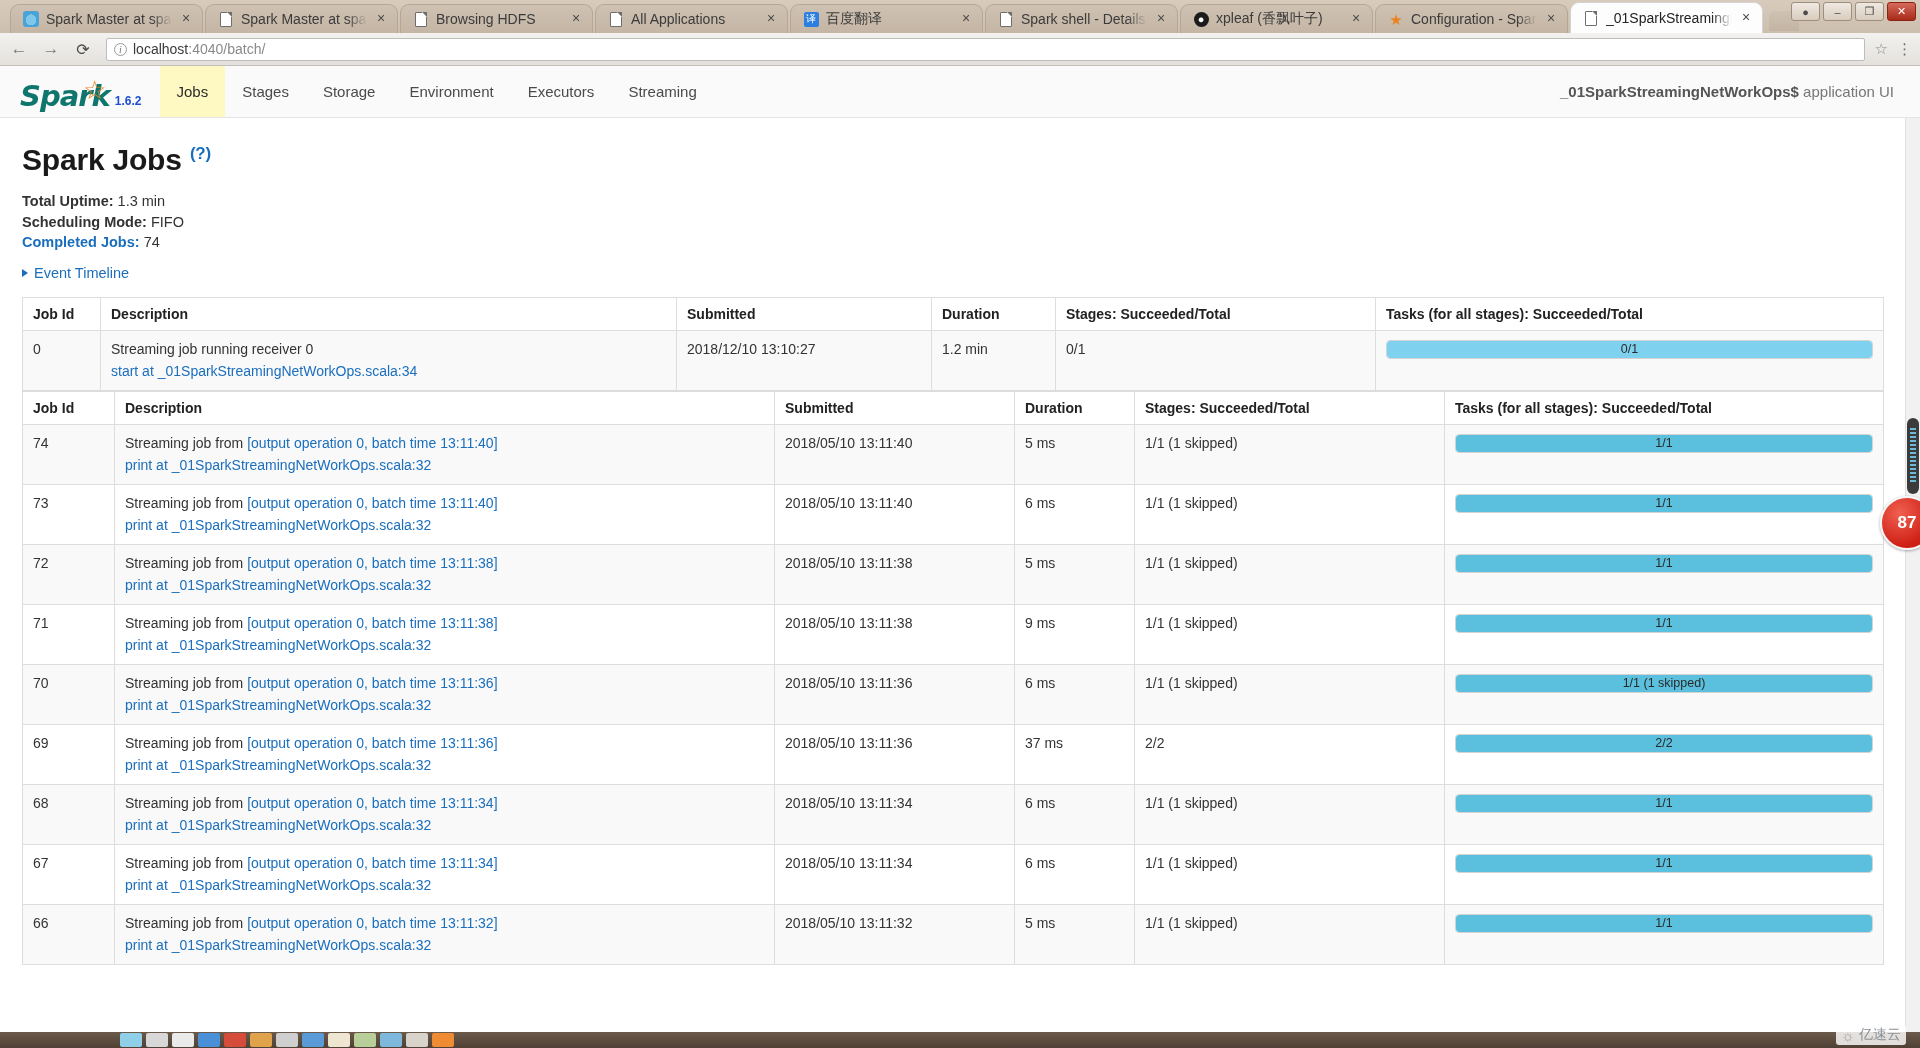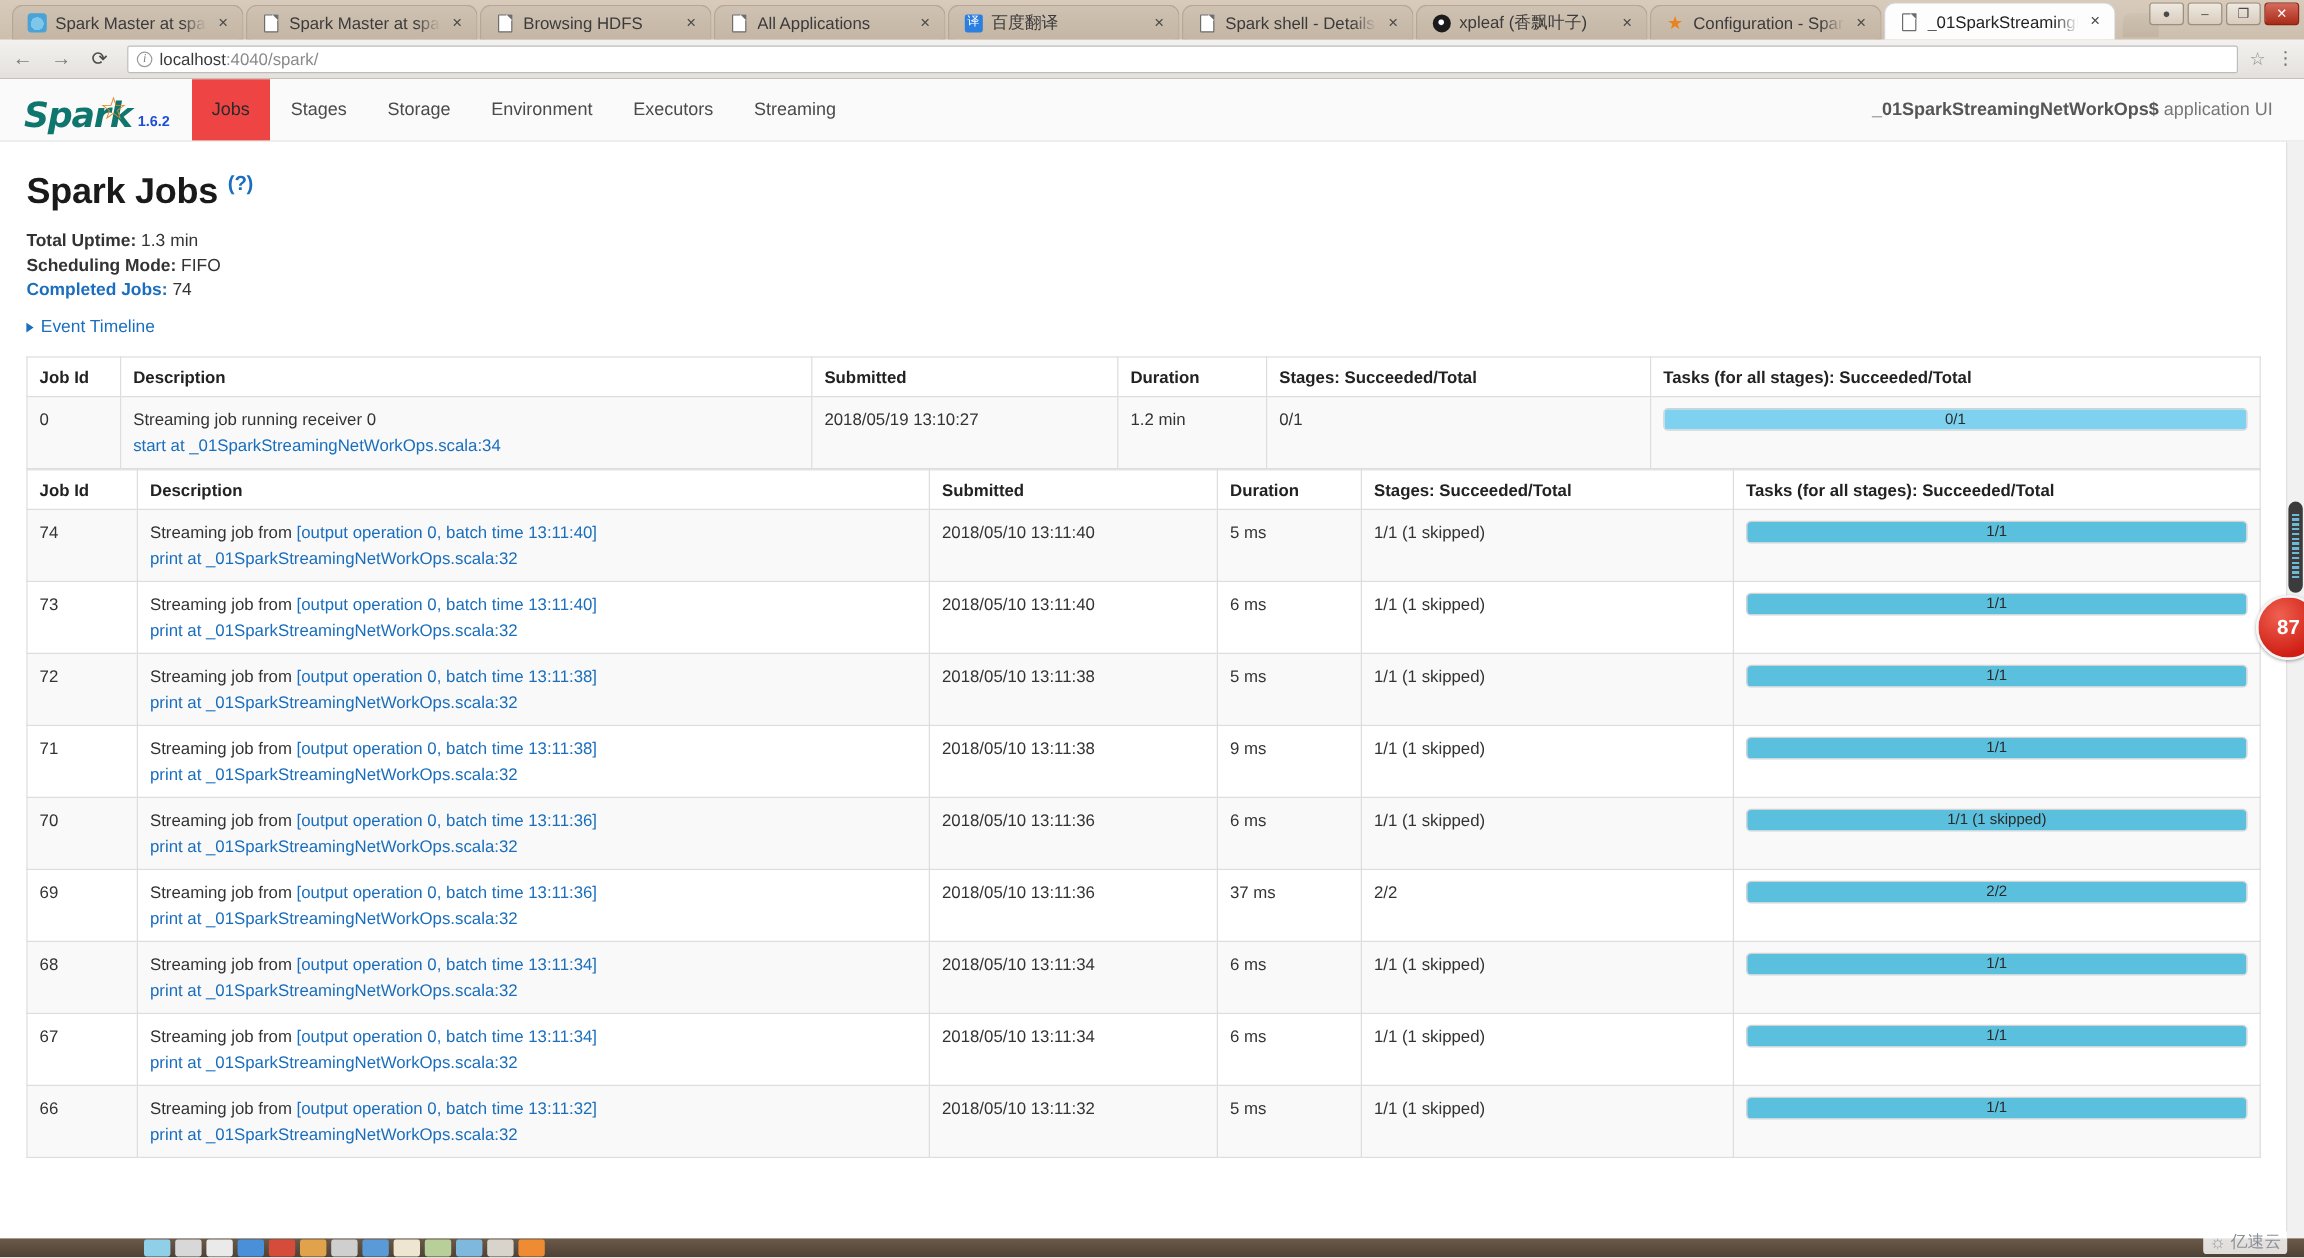--- a/index.html
+++ b/index.html
@@ -220,21 +220,21 @@
   #spark-nav-items { display: flex; align-items: stretch; height: 52px; }
   .nav-item {
     display: flex;
     align-items: center;
     padding: 0 17px;
     font-size: 15px;
     color: #4a4a4a;
     height: 52px;
     text-decoration: none;
   }
-  .nav-item.active { background: #ef4444; color: #2a2a2a; }
+  .nav-item.active { background: #fef9c3; color: #2a2a2a; }
   #app-name {
     margin-left: auto;
     padding-right: 26px;
     font-size: 15px;
     color: #777;
     align-self: center;
   }
   #app-name b { color: #555; font-weight: bold; }
 
   #content { padding: 18px 22px 0 22px; }
@@ -486,21 +486,21 @@
     </div>
   </div>
 
   <div id="nav-bar">
     <div class="nav-icon">←</div>
     <div class="nav-icon">→</div>
     <div class="nav-icon reload">⟳</div>
     <div id="omnibox">
       <span class="info-circle">i</span>
       <span>
-        <span class="url-host">localhost</span><span>:4040/spark/</span>
+        <span class="url-host">localhost</span><span>:4040/batch/</span>
       </span>
       <span style="flex:1"></span>
     </div>
     <div class="omni-right">
       <span class="star-outline">☆</span>
       <span class="menu-dots">⋮</span>
     </div>
   </div>
 </div>
 
@@ -558,21 +558,21 @@
             <th>Submitted</th>
             <th>Duration</th>
             <th>Stages: Succeeded/Total</th>
             <th>Tasks (for all stages): Succeeded/Total</th>
           </tr>
         </thead>
       <tbody id="active-body">
           <tr>
             <td>0</td>
             <td class="desc"><span class="d-main">Streaming job running receiver 0</span><a class="link d-sub" href="#">start at _01SparkStreamingNetWorkOps.scala:34</a></td>
-            <td>2018/05/19 13:10:27</td>
+            <td>2018/12/10 13:10:27</td>
             <td>1.2 min</td>
             <td>0/1</td>
             <td>
               <div class="progress-holder">
                 <div class="progress-bar" style="width:100%"></div>
                 <div class="progress-label">0/1</div>
               </div>
             </td>
           </tr>
         </tbody>

